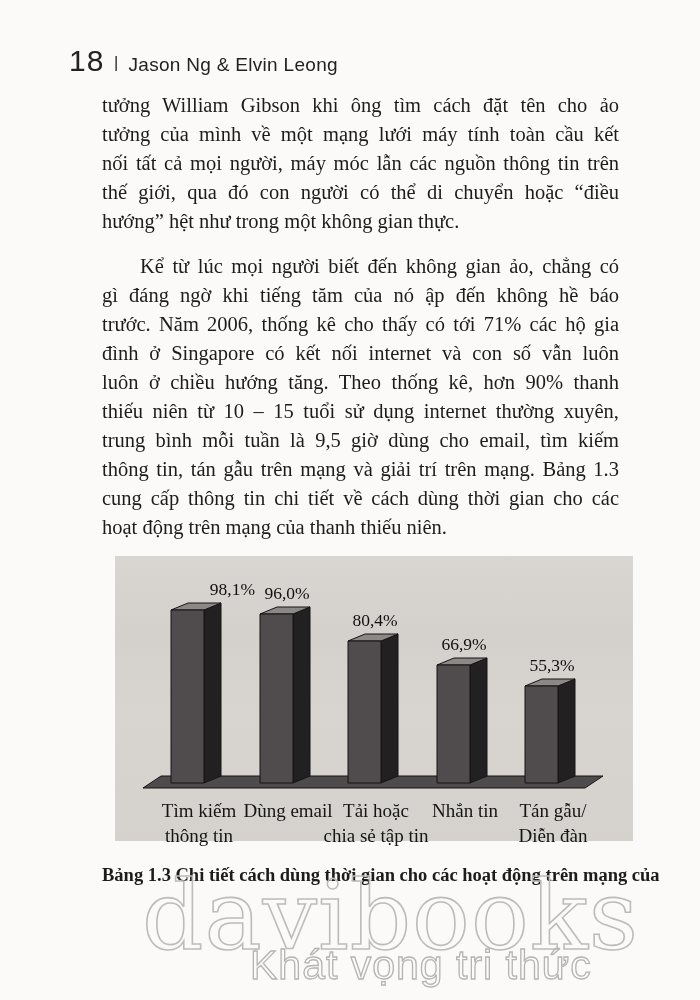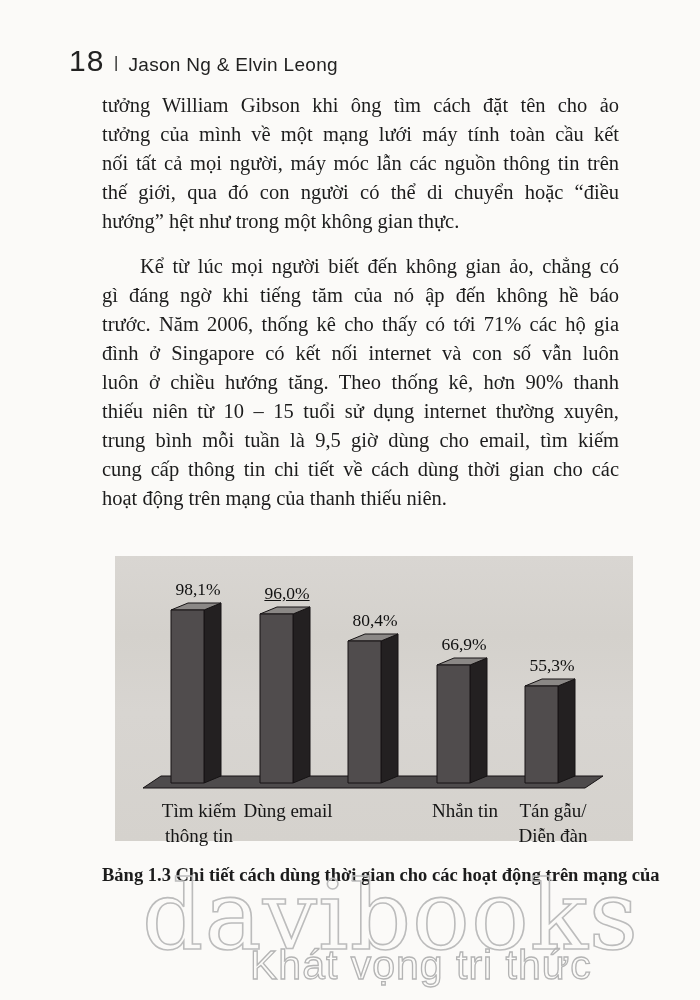--- a/index.html
+++ b/index.html
@@ -78,20 +78,21 @@
       <div class="jline">hướng” hệt như trong một không gian thực.</div>
     </div>
   <div class="para para-indent">
       <div class="jline">Kể từ lúc mọi người biết đến không gian ảo, chẳng có</div>
       <div class="jline">gì đáng ngờ khi tiếng tăm của nó ập đến không hề báo</div>
       <div class="jline">trước. Năm 2006, thống kê cho thấy có tới 71% các hộ gia</div>
       <div class="jline">đình ở Singapore có kết nối internet và con số vẫn luôn</div>
       <div class="jline">luôn ở chiều hướng tăng. Theo thống kê, hơn 90% thanh</div>
       <div class="jline">thiếu niên từ 10 – 15 tuổi sử dụng internet thường xuyên,</div>
       <div class="jline">trung bình mỗi tuần là 9,5 giờ dùng cho email, tìm kiếm</div>
+      <div class="jline">thông tin, tán gẫu trên mạng và giải trí trên mạng. Bảng 1.3</div>
       <div class="jline">cung cấp thông tin chi tiết về cách dùng thời gian cho các</div>
       <div class="jline">hoạt động trên mạng của thanh thiếu niên.</div>
     </div>
 </div>
 
 <div class="chart-box" id="chart-plot">
   <svg id="bars-svg" width="518" height="285">
       <polygon points="28,232 470,232 488,220 46,220" fill="#4e4b4c" stroke="#161314" stroke-width="1"></polygon>
       <polygon points="89,54 106,47 106,220 89,227" fill="#232021" stroke="#161314" stroke-width="1"></polygon>
       <polygon points="56,54 73,47 106,47 89,54" fill="#8b8886" stroke="#161314" stroke-width="1"></polygon>
@@ -102,26 +103,28 @@
       <polygon points="266,85 283,78 283,220 266,227" fill="#232021" stroke="#161314" stroke-width="1"></polygon>
       <polygon points="233,85 250,78 283,78 266,85" fill="#8b8886" stroke="#161314" stroke-width="1"></polygon>
       <polygon points="233,85 266,85 266,227 233,227" fill="#504c4d" stroke="#161314" stroke-width="1"></polygon>
       <polygon points="355,109 372,102 372,220 355,227" fill="#232021" stroke="#161314" stroke-width="1"></polygon>
       <polygon points="322,109 339,102 372,102 355,109" fill="#8b8886" stroke="#161314" stroke-width="1"></polygon>
       <polygon points="322,109 355,109 355,227 322,227" fill="#504c4d" stroke="#161314" stroke-width="1"></polygon>
       <polygon points="443,130 460,123 460,220 443,227" fill="#232021" stroke="#161314" stroke-width="1"></polygon>
       <polygon points="410,130 427,123 460,123 443,130" fill="#8b8886" stroke="#161314" stroke-width="1"></polygon>
       <polygon points="410,130 443,130 443,227 410,227" fill="#504c4d" stroke="#161314" stroke-width="1"></polygon>
     </svg>
-<div class="val-label" style="left: 38px; top: 23px;">98,1%</div>
+<div class="val-label" style="left: 50px; top: 23px; text-align: right;">98,1%</div>
     <div class="cat-label" style="left: 1px; top: 242px;">Tìm kiếm
 thông tin</div>
-    <div class="val-label" style="left: 127px; top: 27px; text-decoration: underline;">96,0%</div>
+    <div class="val-label" style="left: 127px; top: 27px;">96,0%</div>
     <div class="cat-label" style="left: 90px; top: 242px;">Dùng email</div>
     <div class="val-label" style="left: 215px; top: 54px;">80,4%</div>
+    <div class="cat-label" style="left: 178px; top: 242px;">Tải hoặc
+chia sẻ tập tin</div>
     <div class="val-label" style="left: 304px; top: 78px;">66,9%</div>
     <div class="cat-label" style="left: 267px; top: 242px;">Nhắn tin</div>
     <div class="val-label" style="left: 392px; top: 99px;">55,3%</div>
     <div class="cat-label" style="left: 355px; top: 242px;">Tán gẫu/
 Diễn đàn</div>
   </div>
 
 <div class="caption">
     <div class="cap-line">Bảng 1.3 Chi tiết cách dùng thời gian cho các hoạt động trên mạng của</div>
   </div>

